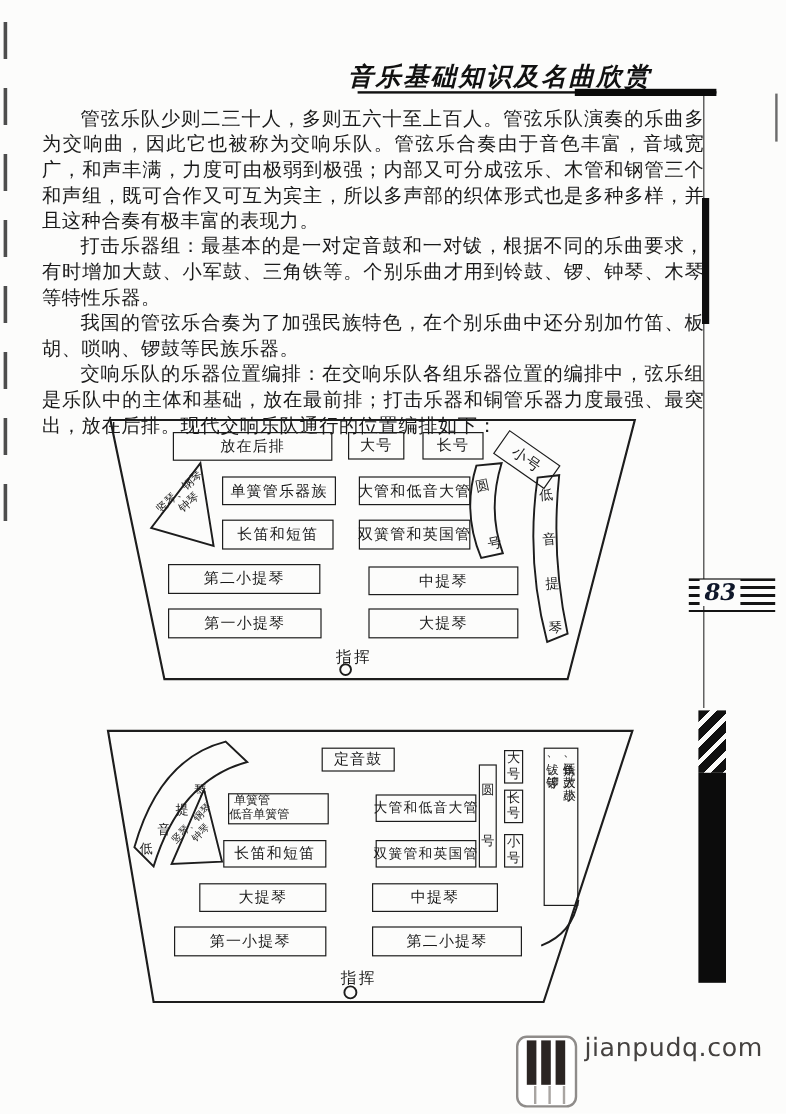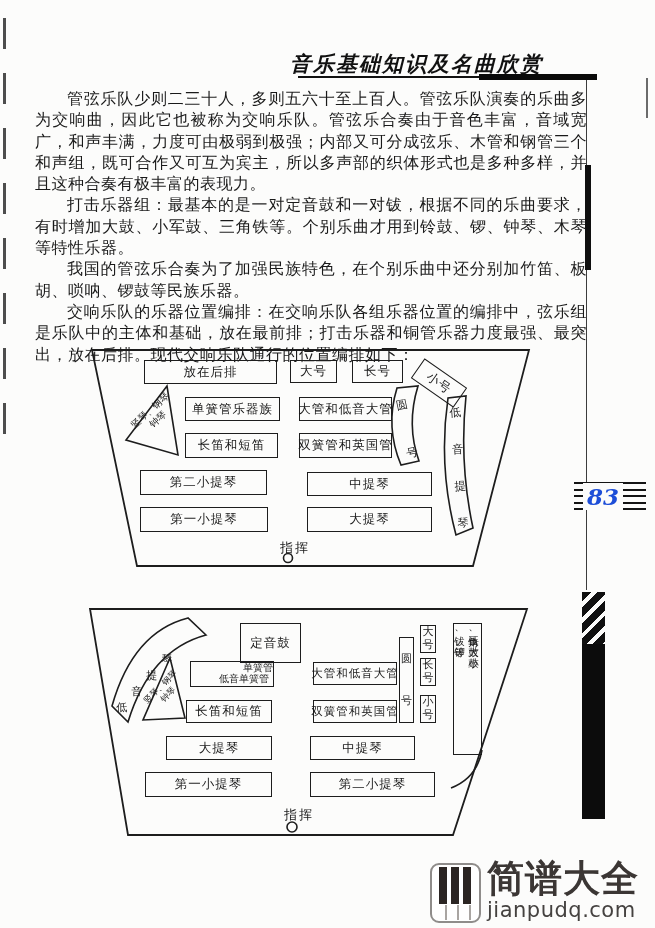--- a/index.html
+++ b/index.html
@@ -25,38 +25,38 @@
     position:absolute; left:290px; top:50px; width:308px; text-align:left;
     font-size:21px; font-weight:bold; font-style:italic; letter-spacing:2px; color:#111;
   }
   .rule-thin  { position:absolute; left:298px; top:76px; width:299px; height:2.2px; background:#111; }
   .rule-thick { position:absolute; left:479px; top:73.5px; width:118px; height:6.5px; background:#0a0a0a; }
   
   .pagenum-wrap { position:absolute; left:574px; top:482px; width:72px; height:30px; }
   .pn-lines { position:absolute; inset:0; background:repeating-linear-gradient(to bottom,#141414 0 2px,transparent 2px 6.6px); }
   .pagenum {
     position:absolute; left:9px; top:1px; background:#fcfcfb; padding:0 4px;
-    font-size:23px; font-weight:bold; font-style:italic; color:#1d4ed8;
+    font-size:19px; font-weight:bold; font-style:italic; color:#0f172a;
   }
   
   .body-text { position:absolute; left:35px; top:88px; width:552px; font-size:16px; line-height:21.3px; letter-spacing:0.5px; text-align:justify; }
   .body-text p { margin:0; text-indent:2em; }
   
   .diagram { position:absolute; }
   .d1 { left:60px; top:345px; width:520px; height:242px; }
   .d2 { left:60px; top:600px; width:520px; height:248px; }
   .diagram svg { position:absolute; left:0; top:0; }
   .b {
     position:absolute; border:1.6px solid #1d1d1d; box-sizing:border-box;
     display:flex; align-items:center; justify-content:center;
     font-size:12.5px; letter-spacing:1px; white-space:nowrap; background:transparent;
   }
-  .b2line { flex-direction:column; font-size:10px; letter-spacing:0; align-items:flex-end; justify-content:center; line-height:1.2; }
+  .b2line { flex-direction:column; font-size:10px; letter-spacing:0; align-items:flex-start; justify-content:center; line-height:1.2; }
   .b2line .l1 { text-align:left; padding-left:4px; }
-  .b2line .l2 { text-align:right; padding-right:4px;font-family:Liberation Mono, monospace; }
+  .b2line .l2 { text-align:right; padding-right:4px; }
   .vchars { display:flex; flex-direction:column; align-items:center; justify-content:center; font-size:11px; letter-spacing:0; line-height:1.15; }
   .vchars.spread { justify-content:space-around; }
   .freechars { position:absolute; display:flex; flex-direction:column; align-items:center; justify-content:space-between; font-size:11.5px; border:none; }
   .tallbox {
     position:absolute; border:1.6px solid #1d1d1d; box-sizing:border-box;
     writing-mode:vertical-rl; text-orientation:upright;
     font-size:10.5px; line-height:14px; padding-top:4px; letter-spacing:0;
   }
   .tri-text { position:absolute; text-align:center; font-size:9.5px; line-height:1.25; letter-spacing:0; white-space:nowrap; }
   .band-diag { position:absolute; font-size:11px; white-space:nowrap; }
@@ -148,21 +148,21 @@
 
   <div class="diagram d2">
     <svg width="520" height="248" viewBox="0 0 520 248">
       <path d="M30,9 L467,9 L393,235 L68,235 Z" fill="none" stroke="#1d1d1d" stroke-width="1.8"></path>
       <path d="M128,18 Q73,32 52,106 L68,122 Q90,50 146,35 Z" fill="none" stroke="#1d1d1d" stroke-width="1.6"></path>
       <path d="M110,58 L83,120 L125,118 Z" fill="none" stroke="#1d1d1d" stroke-width="1.6"></path>
       <path d="M422,150 Q417,178 391,188" fill="none" stroke="#1d1d1d" stroke-width="1.6"></path>
       <circle cx="232" cy="227" r="5" fill="none" stroke="#1d1d1d" stroke-width="1.6"></circle>
     </svg>
 
-    <div class="b" style="left:180px;top:23px;width:61px;height:40px">定音鼓</div>
+    <div class="b" style="left:208px;top:23px;width:61px;height:20px">定音鼓</div>
 
     <div class="band-diag" style="left:39px;top:60px;width:120px;transform:rotate(-47deg)"><span>低</span><span>音</span><span>提</span><span>琴</span></div>
 
     <div class="tri-text" style="left:72px;top:80px;width:64px;font-size:8.5px;transform:rotate(-45deg)">
       <div>竖琴、钢琴</div>
       <div>钟琴</div>
     </div>
 
     <div class="b b2line" style="left:130px;top:61px;width:84px;height:26px">
       <div class="l1">单簧管</div>
@@ -206,18 +206,17 @@
   <div class="watermark">
     <div class="wm-icon">
       <div class="bk" style="left:7px"></div>
       <div class="bk" style="left:19px"></div>
       <div class="bk" style="left:31px"></div>
       <div class="sep" style="left:13px"></div>
       <div class="sep" style="left:25px"></div>
       <div class="sep" style="left:37px"></div>
     </div>
     <div class="wm-text">
-      <div class="wm-brand">简谱大全</div>
       <div class="wm-domain">jianpudq.com</div>
     </div>
   </div>
 
 </div>
 
 </body></html>

